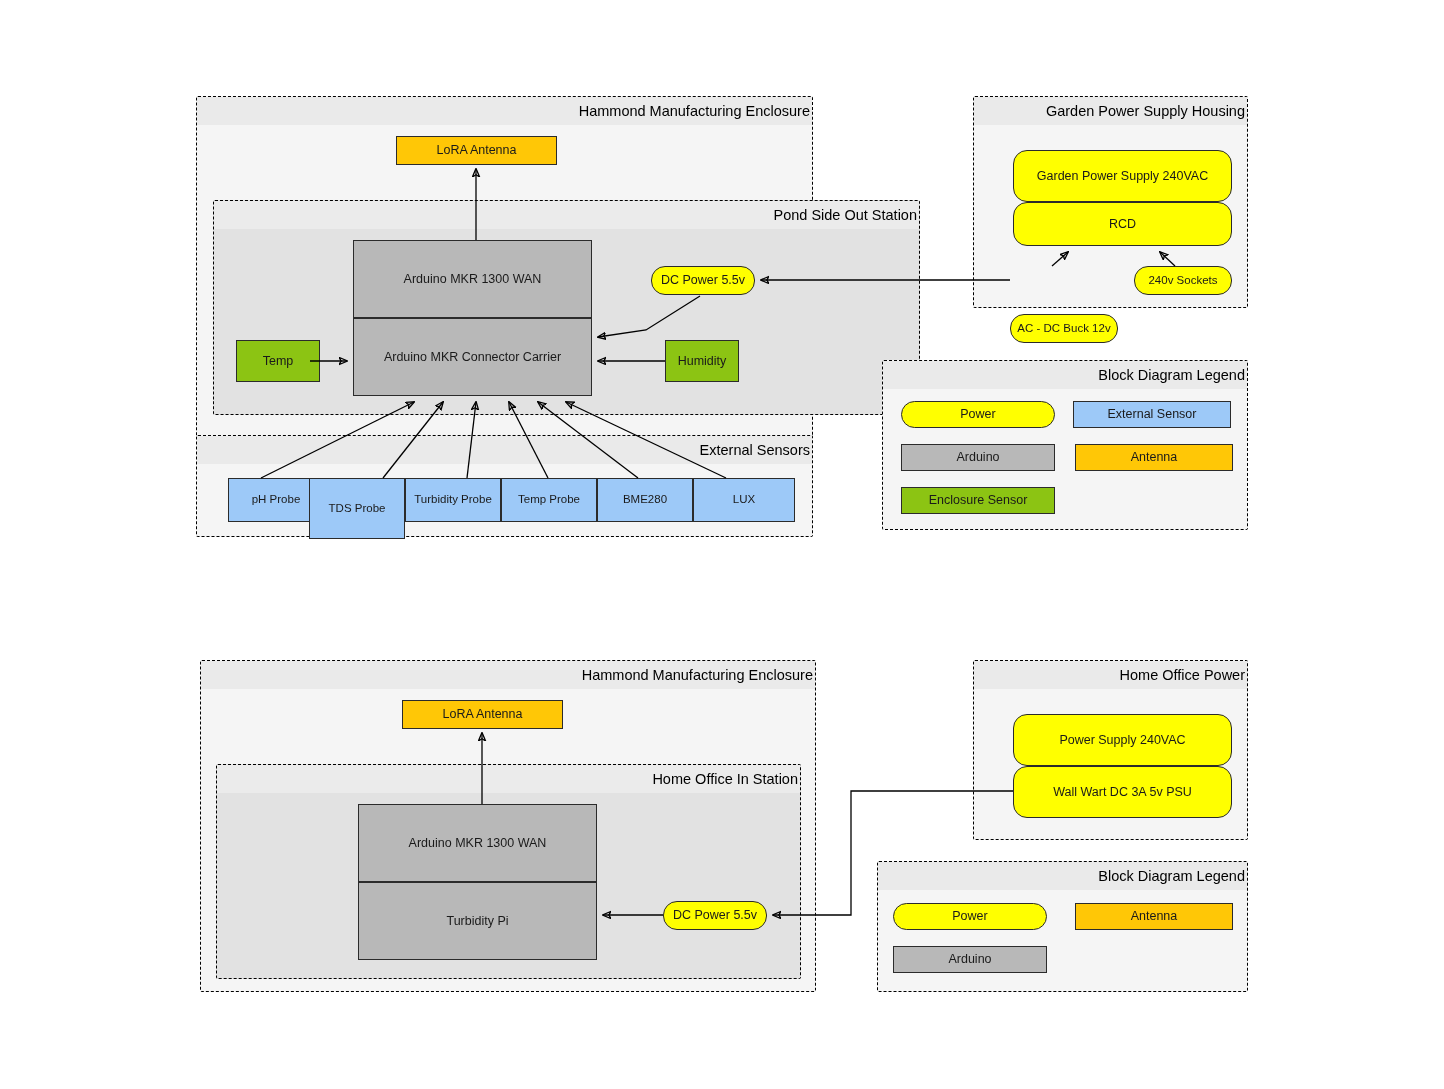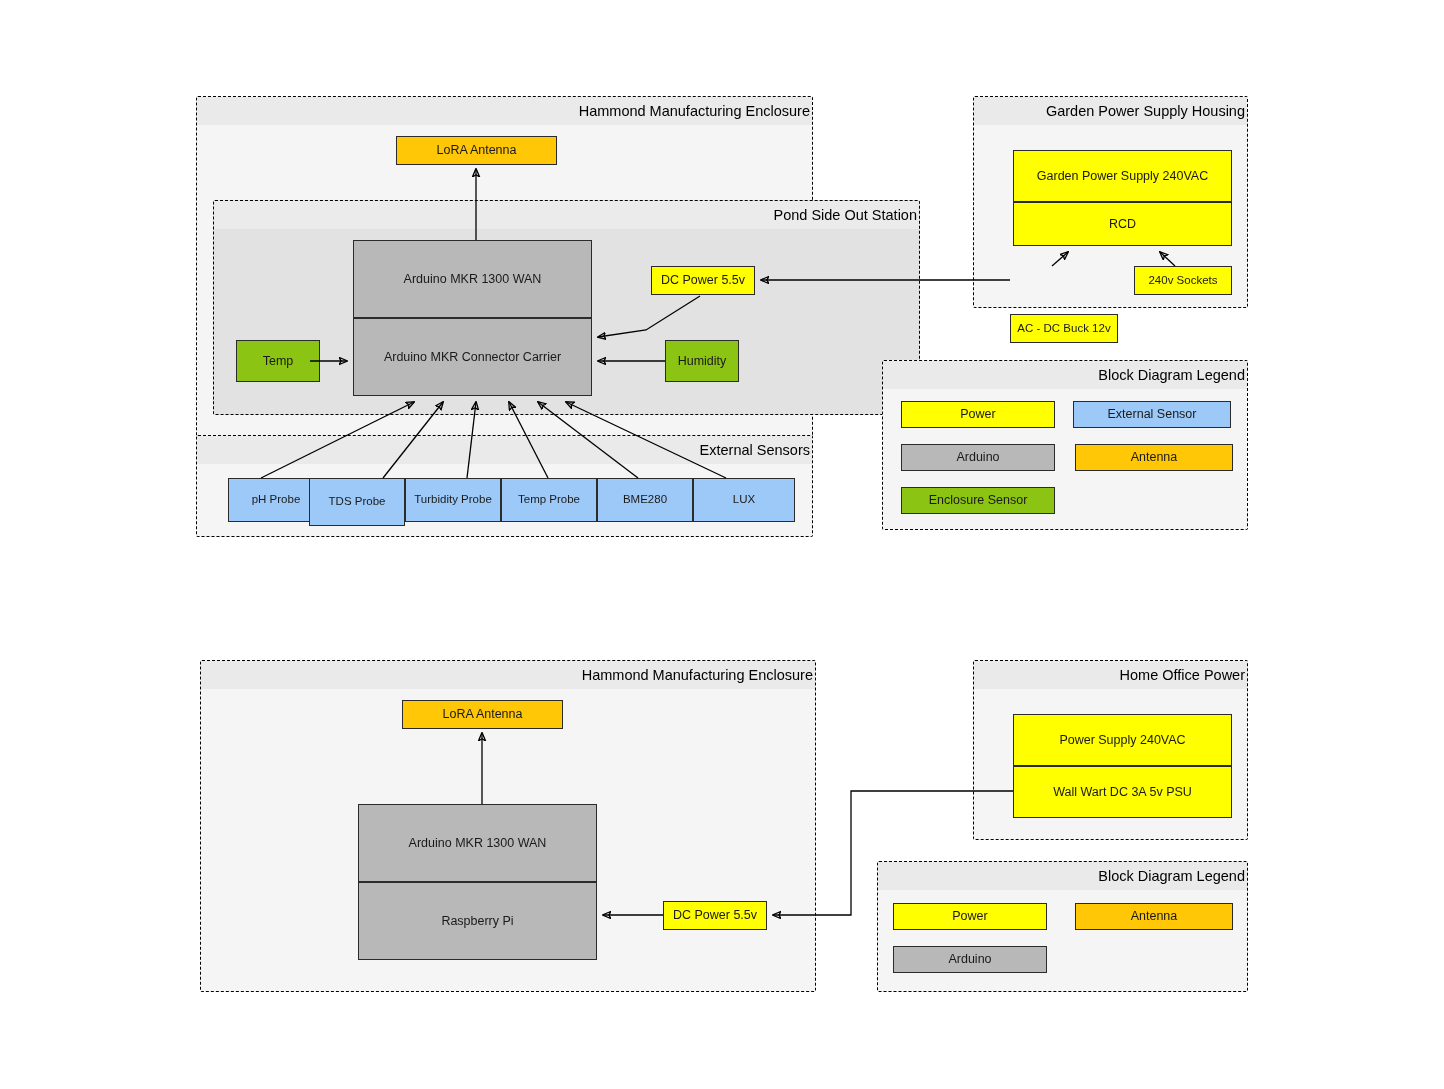--- a/index.html
+++ b/index.html
@@ -57,21 +57,21 @@
     display: flex;
     align-items: center;
     justify-content: center;
     text-align: center;
     font-size: 12.5px;
     color: #1a1a1a;
     line-height: 1.15;
     padding: 0 3px;
     z-index: 3;
   }
-  .n-power    { background: #ffff00; }
+  .n-power    { background: #ffff00; border-radius: 14px; }
   .n-antenna  { background: #ffc706; }
   .n-arduino  { background: #b8b8b8; }
   .n-extsens  { background: #9dc9f8; text-align: right; }
   .n-enclsens { background: #8cc413; }
 
   .node.lbl-11 { font-size: 11.5px; }
 
   
   #wires {
     position: absolute;
@@ -124,21 +124,21 @@
     <span>Humidity</span>
   </div>
 
   <div class="container" style="left:196px; top:435px; width:617px; height:102px;">
     <div class="c-title">External Sensors</div>
   </div>
 
   <div class="node n-extsens lbl-11" style="left:228px; top:478px; width:96px; height:44px;">
     <span>pH Probe</span>
   </div>
-  <div class="node n-extsens lbl-11" style="left:309px; top:478px; width:96px; height:48px;">
+  <div class="node n-extsens lbl-11" style="left:309px; top:478px; width:96px; height:61px;">
     <span>TDS Probe</span>
   </div>
   <div class="node n-extsens lbl-11" style="left:405px; top:478px; width:96px; height:44px;">
     <span>Turbidity Probe</span>
   </div>
   <div class="node n-extsens lbl-11" style="left:501px; top:478px; width:96px; height:44px;">
     <span>Temp Probe</span>
   </div>
   <div class="node n-extsens lbl-11" style="left:597px; top:478px; width:96px; height:44px;">
     <span>BME280</span>
@@ -185,26 +185,29 @@
   </div>
 
   <div class="container" style="left:200px; top:660px; width:616px; height:332px;">
     <div class="c-title">Hammond Manufacturing Enclosure</div>
   </div>
 
   <div class="node n-antenna" style="left:402px; top:700px; width:161px; height:29px;">
     <span>LoRA Antenna</span>
   </div>
 
+  <div class="container inner" style="left:216px; top:764px; width:585px; height:215px;">
+    <div class="c-title">Home Office In Station</div>
+  </div>
 
   <div class="node n-arduino" style="left:358px; top:804px; width:239px; height:78px;">
     <span>Arduino MKR 1300 WAN</span>
   </div>
   <div class="node n-arduino" style="left:358px; top:882px; width:239px; height:78px;">
-    <span>Raspberry Pi</span>
+    <span>Turbidity Pi</span>
   </div>
   <div class="node n-power" style="left:663px; top:901px; width:104px; height:29px;">
     <span>DC Power 5.5v</span>
   </div>
 
   <div class="container" style="left:973px; top:660px; width:275px; height:180px;">
     <div class="c-title">Home Office Power</div>
   </div>
 
   <div class="node n-power" style="left:1013px; top:714px; width:219px; height:52px;">

